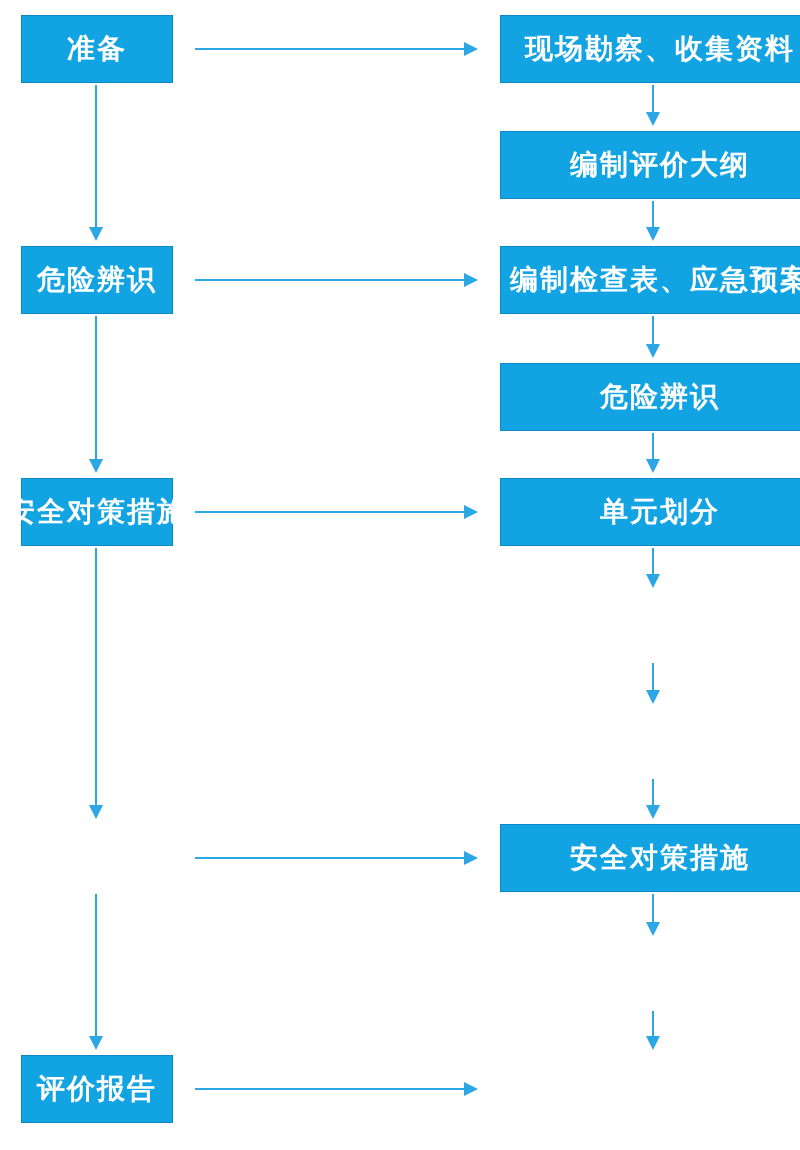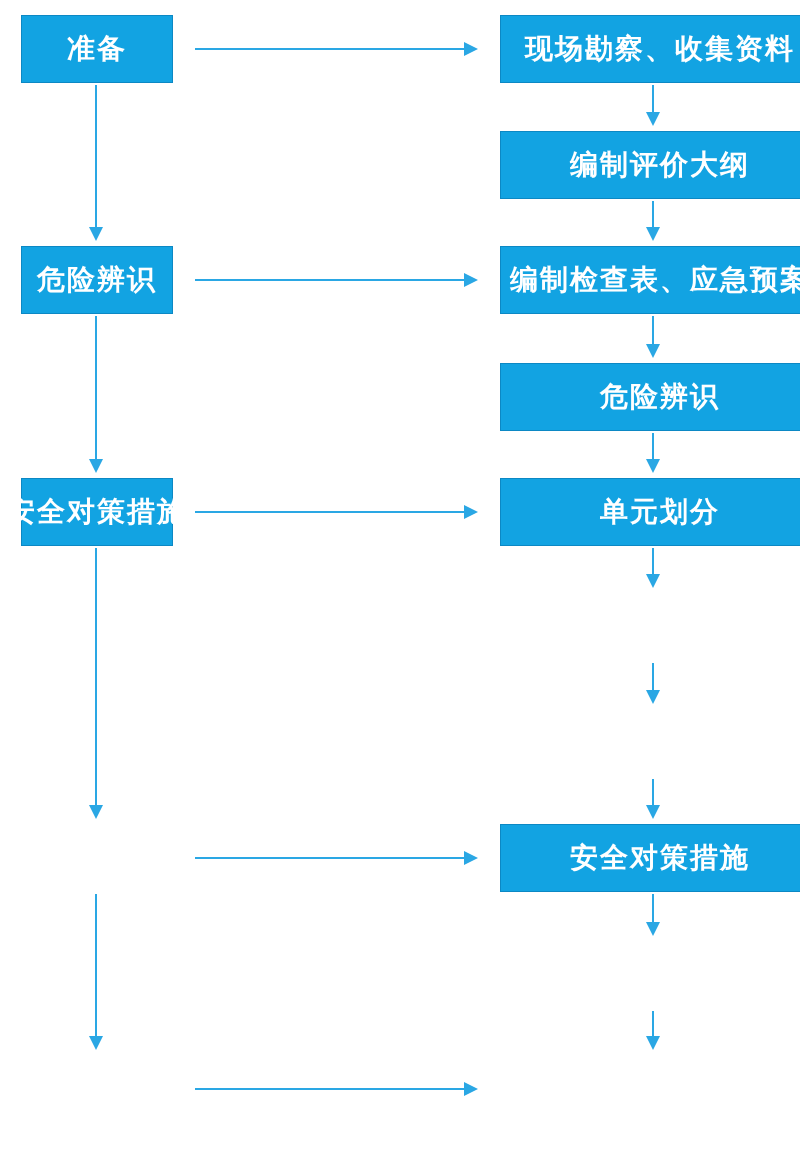--- a/index.html
+++ b/index.html
@@ -76,20 +76,21 @@
     <line class="cline" x1="195" y1="49" x2="464" y2="49" marker-end="url(#ah)"></line>
     <line class="cline" x1="195" y1="280" x2="464" y2="280" marker-end="url(#ah)"></line>
     <line class="cline" x1="195" y1="512" x2="464" y2="512" marker-end="url(#ah)"></line>
     <line class="cline" x1="195" y1="858" x2="464" y2="858" marker-end="url(#ah)"></line>
     <line class="cline" x1="195" y1="1089" x2="464" y2="1089" marker-end="url(#ah)"></line>
   </svg>
 
   <div class="box lcol y0">准备</div>
   <div class="box lcol y2">危险辨识</div>
   <div class="box lcol y4">安全对策措施</div>
+  <div class="box lcol y9">评价报告</div>
 
   <div class="box rcol y0">现场勘察、收集资料</div>
   <div class="box rcol y1">编制评价大纲</div>
   <div class="box rcol y2">编制检查表、应急预案</div>
   <div class="box rcol y3">危险辨识</div>
   <div class="box rcol y4">单元划分</div>
   <div class="box rcol y7">安全对策措施</div>
 
 </div>
 

